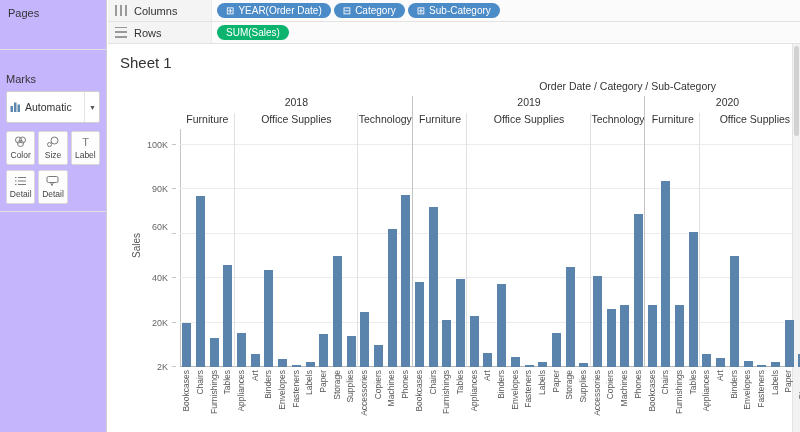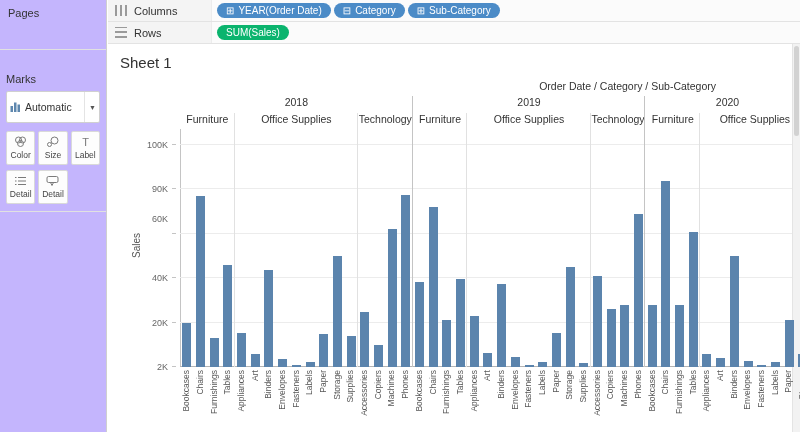--- a/index.html
+++ b/index.html
@@ -199,21 +199,21 @@
   <div class="chart">
     <div class="chart-col-title">Order Date / Category / Sub-Category</div>
     <div class="axis-ylabel">Sales</div>
     <div class="y-axis">
         <div class="y-tick" style="bottom: 0px;">2K</div>
         <div class="y-tickmark" style="bottom: 0px;"></div>
         <div class="y-tick" style="bottom: 44.4px;">20K</div>
         <div class="y-tickmark" style="bottom: 44.4px;"></div>
         <div class="y-tick" style="bottom: 88.8px;">40K</div>
         <div class="y-tickmark" style="bottom: 88.8px;"></div>
-        <div class="y-tick" style="bottom: 148px;">60K</div>
+        <div class="y-tick" style="bottom: 140px;">60K</div>
         <div class="y-tickmark" style="bottom: 133.2px;"></div>
         <div class="y-tick" style="bottom: 177.6px;">90K</div>
         <div class="y-tickmark" style="bottom: 177.6px;"></div>
         <div class="y-tick" style="bottom: 222px; margin-top: 20px;">100K</div>
         <div class="y-tickmark" style="bottom: 222px;"></div>
       </div>
     <div class="plot-region">
         <div class="gridlayer" style="width: 630.2px;">
           <div class="gridline zero" style="bottom: 0px;"></div>
           <div class="gridline" style="bottom: 44.4px;"></div>

